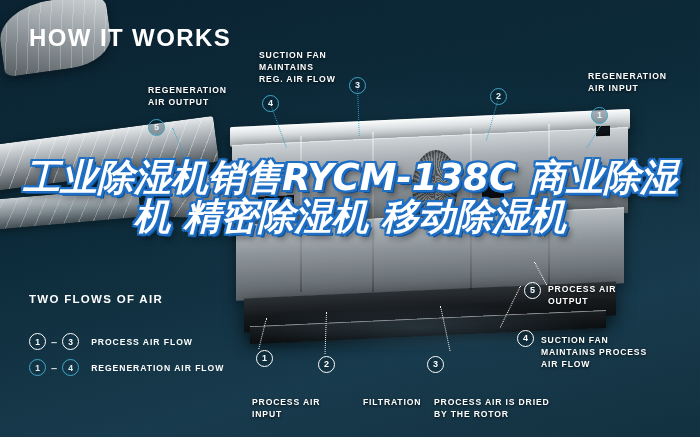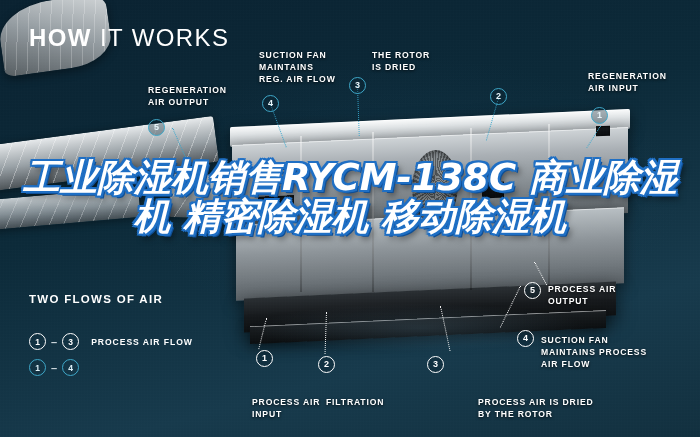--- a/index.html
+++ b/index.html
@@ -128,21 +128,21 @@
     background:radial-gradient(ellipse 50% 50% at 50% 40%, rgba(120,170,200,.18), rgba(0,0,0,0) 70%);
   }
 
   
   #title {
     position:absolute; left:29px; top:24px;
     font-size:24px; letter-spacing:1.4px;
     color:#ffffff; white-space:nowrap;
   }
   #title .bold { font-weight:bold; }
-  #title .light { font-weight:400; }
+  #title .light { font-weight:700; }
 
   .callout {
     position:absolute;
     color:#ffffff;
     font-size:8.6px;
     font-weight:bold;
     letter-spacing:.85px;
     line-height:1.42;
     text-transform:uppercase;
     white-space:pre-line;
@@ -267,39 +267,37 @@
 
   <div class="callout" style="left:148px; top:84px; text-align:left;">REGENERATION
 AIR OUTPUT</div>
   <div class="badge blue" style="left:148px; top:119px;">5</div>
 
   <div class="callout" style="left:259px; top:49px; text-align:left;">SUCTION FAN
 MAINTAINS
 REG. AIR FLOW</div>
   <div class="badge blue" style="left:262px; top:95px;">4</div>
 
-  <div class="callout" style="left:372px; top:49px; text-align:left;">THE ROTOR
-IS DRIED</div>
   <div class="badge blue" style="left:349px; top:77px;">3</div>
 
   <div class="badge blue" style="left:490px; top:88px;">2</div>
 
   <div class="callout" style="left:588px; top:70px; text-align:left;">REGENERATION
 AIR INPUT</div>
   <div class="badge blue" style="left:591px; top:107px;">1</div>
 
   <div class="badge" style="left:256px; top:350px;">1</div>
   <div class="callout" style="left:252px; top:396px; text-align:left;">PROCESS AIR
 INPUT</div>
 
   <div class="badge" style="left:318px; top:356px;">2</div>
-  <div class="callout" style="left:326px; top:396px; text-align:center;">FILTRATION</div>
+  <div class="callout" style="left:363px; top:396px; text-align:center;">FILTRATION</div>
 
   <div class="badge" style="left:427px; top:356px;">3</div>
-  <div class="callout" style="left:434px; top:396px; text-align:left;margin-left:44px;">PROCESS AIR IS DRIED
+  <div class="callout" style="left:434px; top:396px; text-align:left;">PROCESS AIR IS DRIED
 BY THE ROTOR</div>
 
   <div class="badge" style="left:517px; top:330px;">4</div>
   <div class="callout" style="left:541px; top:334px; text-align:left;">SUCTION FAN
 MAINTAINS PROCESS
 AIR FLOW</div>
 
   <div class="badge" style="left:524px; top:282px;">5</div>
   <div class="callout" style="left:548px; top:283px; text-align:left;">PROCESS AIR
 OUTPUT</div>
@@ -311,17 +309,18 @@
       <div class="legend-badge">1</div>
       <div class="legend-dash">–</div>
       <div class="legend-badge">3</div>
       <div class="legend-label">PROCESS AIR FLOW</div>
     </div>
 
     <div class="legend-row">
       <div class="legend-badge blue">1</div>
       <div class="legend-dash">–</div>
       <div class="legend-badge blue">4</div>
+      <div class="legend-label">REGENERATION AIR FLOW</div>
     </div>
   </div>
 
   <div id="overlay">工业除湿机销售RYCM-138C 商业除湿机 精密除湿机 移动除湿机</div>
 </div>
 
 </body></html>

